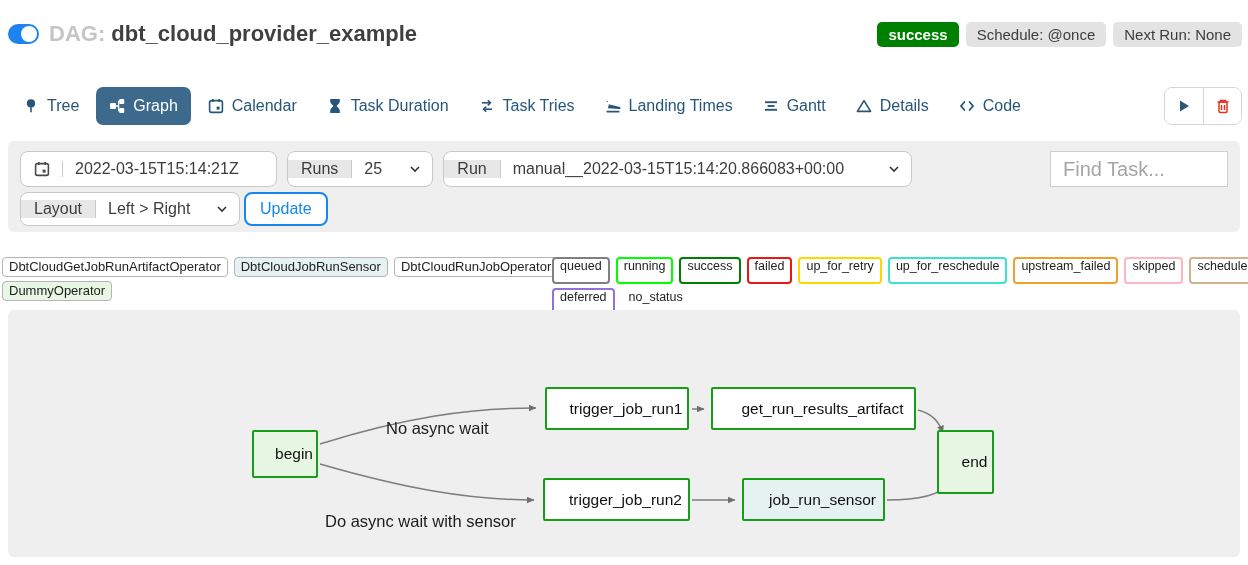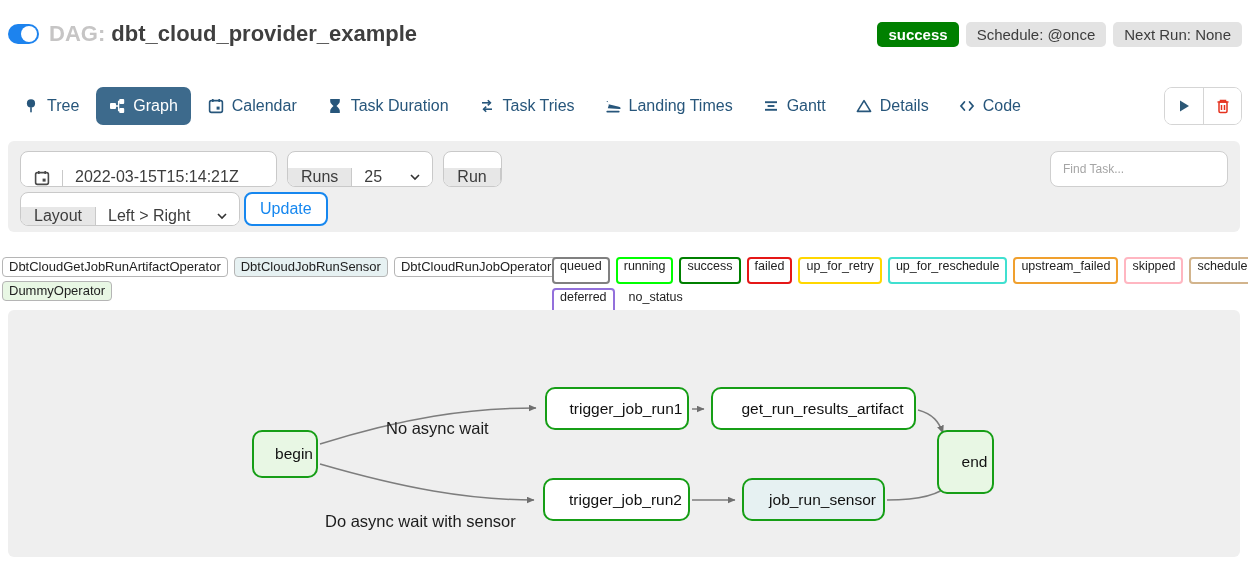--- a/index.html
+++ b/index.html
@@ -31,49 +31,49 @@
   .ticon { width:16px; height:16px; display:inline-flex; }
   .ticon svg { width:16px; height:16px; }
   .actions { margin-left:auto; display:flex; border:1px solid #d5d5d5; border-radius:8px; overflow:hidden; background:#fff; }
   .action-btn { width:38px; height:36px; display:flex; align-items:center; justify-content:center; background:#fff; border:none; cursor:pointer; }
   .action-btn + .action-btn { border-left:1px solid #d5d5d5; }
 
   
   .filter-panel { position:absolute; left:8px; top:141px; width:1232px; height:91px; background:#efefef; border-radius:6px; padding:10px 12px; }
   .filter-row { display:flex; align-items:center; }
   .filter-row.second { margin-top:5px; }
-  .igroup { display:flex; align-items:flex-end; border:1px solid #c9c9c9; border-radius:8px; overflow:hidden; height:36px; background:#fff; }
+  .igroup { display:flex; align-items:center; border:1px solid #c9c9c9; border-radius:8px; overflow:hidden; height:36px; background:#fff; }
   .igroup.small { height:34px; }
   .iaddon { background:#e7e7e7; display:flex; align-items:center; padding:0 13px; font-size:16px; color:#3d3d3d; border-right:1px solid #c9c9c9; }
   .icell { background:#fff; display:flex; align-items:center; gap:10px; padding:0 12px; font-size:16px; color:#3d3d3d; cursor:pointer; justify-content:space-between; }
   .icon-cell { background:#fff; display:flex; align-items:center; justify-content:center; width:42px; border-right:1px solid #c9c9c9; cursor:pointer; }
   .text-input { border:none; outline:none; font-family:inherit; font-size:16px; color:#3d3d3d; padding:0 12px; width:213px; background:#fff; }
   .chev { width:10px; height:7px; flex:0 0 auto; }
   .gap10 { width:10px; flex:0 0 auto; }
-  .find-task { margin-left:auto; width:178px; height:36px; border:1px solid #cfcfcf; border-radius:8px; background:#fff; padding:0 12px; font-size:12px; color:#3d3d3d; outline:none; font-family:inherit; }
+  .find-task { margin-left:auto; width:178px; height:36px; border:1px solid #cfcfcf; border-radius:0; background:#fff; padding:0 12px; font-size:20px; color:#3d3d3d; outline:none; font-family:inherit; }
   .find-task::placeholder { color:#a5a5a5; }
   .update-btn { margin-left:4px; height:34px; padding:0 14px; background:#fff; border:2px solid #1687ef; color:#1687ef; border-radius:8px; font-size:16px; font-family:inherit; cursor:pointer; }
 
   
   .legend { position:absolute; left:2px; top:257px; width:1244px; display:flex; align-items:flex-start; }
   .legend-col { display:flex; flex-direction:column; gap:4px; }
   .legend-row { display:flex; gap:6px; align-items:center; }
   .ops-col { width:540px; flex:0 0 auto; }
   .states-col { margin-left:10px; flex:1; }
   .lbadge { border:1px solid #b5b5b5; border-radius:4px; padding:1px 6px 2px; font-size:13px; color:#222; background:#fff; white-space:nowrap; }
   .sbadge { border:2px solid #808080; border-radius:4px; padding:0 6px 9px; font-size:12.5px; color:#222; background:#fff; white-space:nowrap; }
   .sbadge.plain { border-color:transparent; background:transparent; }
 
   
   .graph-panel { position:absolute; left:8px; top:310px; width:1232px; height:247px; background:#efefef; border-radius:6px; }
   .graph-controls { position:absolute; top:6px; right:8px; display:flex; align-items:center; gap:11px; }
   .autorefresh-label { font-size:15px; color:#3a3a3a; }
   .refresh-btn { width:44px; height:36px; background:#fff; border:1px solid #d2d2d2; border-radius:7px; display:flex; align-items:center; justify-content:center; cursor:pointer; }
   .edges-svg { position:absolute; left:0; top:0; width:1232px; height:247px; }
-  .node { position:absolute; border:2px solid #169e16; border-radius:10px; display:flex; align-items:center; justify-content:center; font-size:15.5px; color:#111; cursor:pointer;padding-left:18px; }
+  .node { position:absolute; border:2px solid #169e16; border-radius:2px; display:flex; align-items:center; justify-content:center; font-size:15.5px; color:#111; cursor:pointer;padding-left:18px; }
   .edge-label { position:absolute; font-size:16.5px; color:#1c1c1c; white-space:nowrap; }
 </style>
 </head>
 <body>
 
 <div class="header">
   <div class="toggle on">
       <div class="knob"></div>
     </div>
   <div class="page-title">
@@ -215,20 +215,26 @@
       <div class="icell" style="width:80px">
         <span>25</span>
         <svg class="chev" viewBox="0 0 10 7">
             <path d="M1 1l4 4 4-4" fill="none" stroke="#333" stroke-width="1.6"></path>
           </svg>
       </div>
     </div>
     <div class="gap10"></div>
     <div class="igroup">
       <div class="iaddon">Run</div>
+      <div class="icell" style="width:410px">
+        <span>manual__2022-03-15T15:14:20.866083+00:00</span>
+        <svg class="chev" viewBox="0 0 10 7">
+            <path d="M1 1l4 4 4-4" fill="none" stroke="#333" stroke-width="1.6"></path>
+          </svg>
+      </div>
     </div>
     <input class="find-task" placeholder="Find Task..." style="">
   </div>
   <div class="filter-row second">
     <div class="igroup small">
       <div class="iaddon">Layout</div>
       <div class="icell" style="width:143px">
         <span>Left &gt; Right</span>
         <svg class="chev" viewBox="0 0 10 7">
             <path d="M1 1l4 4 4-4" fill="none" stroke="#333" stroke-width="1.6"></path>

